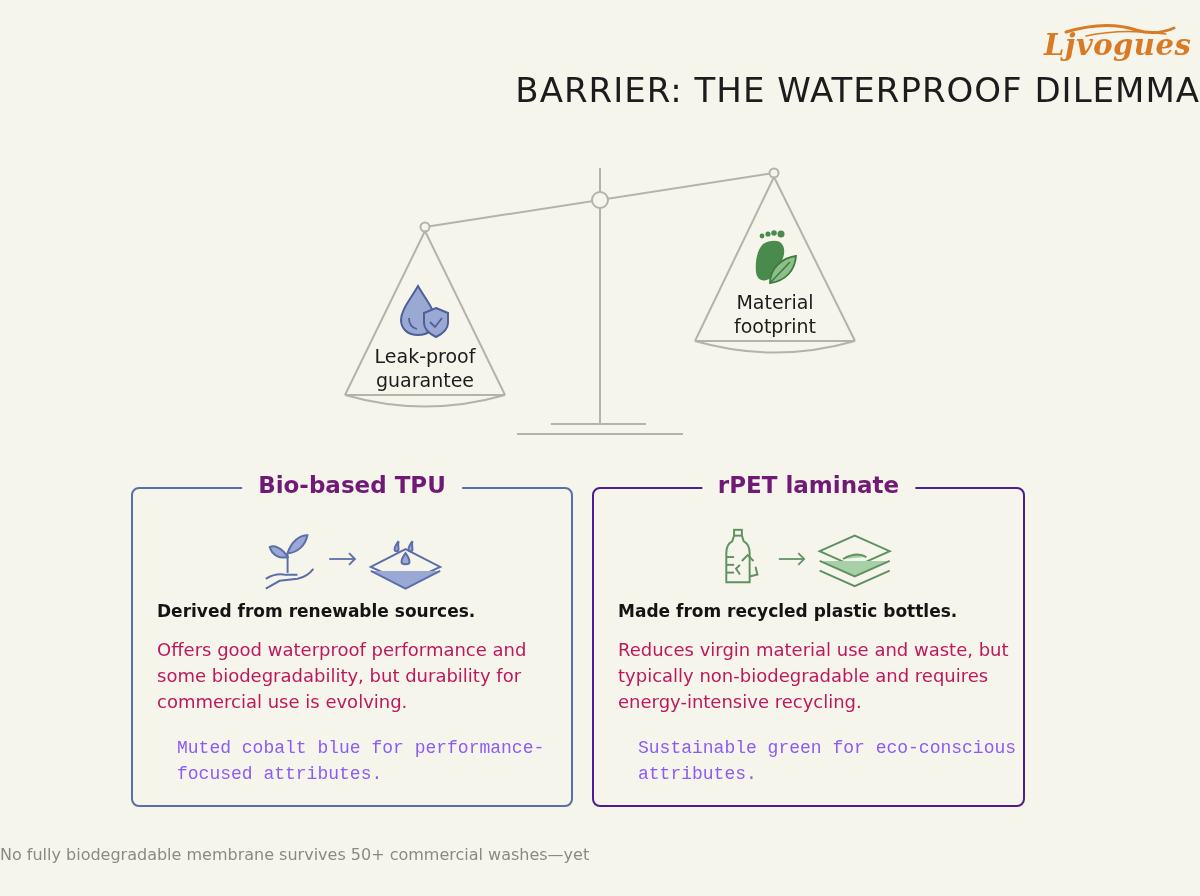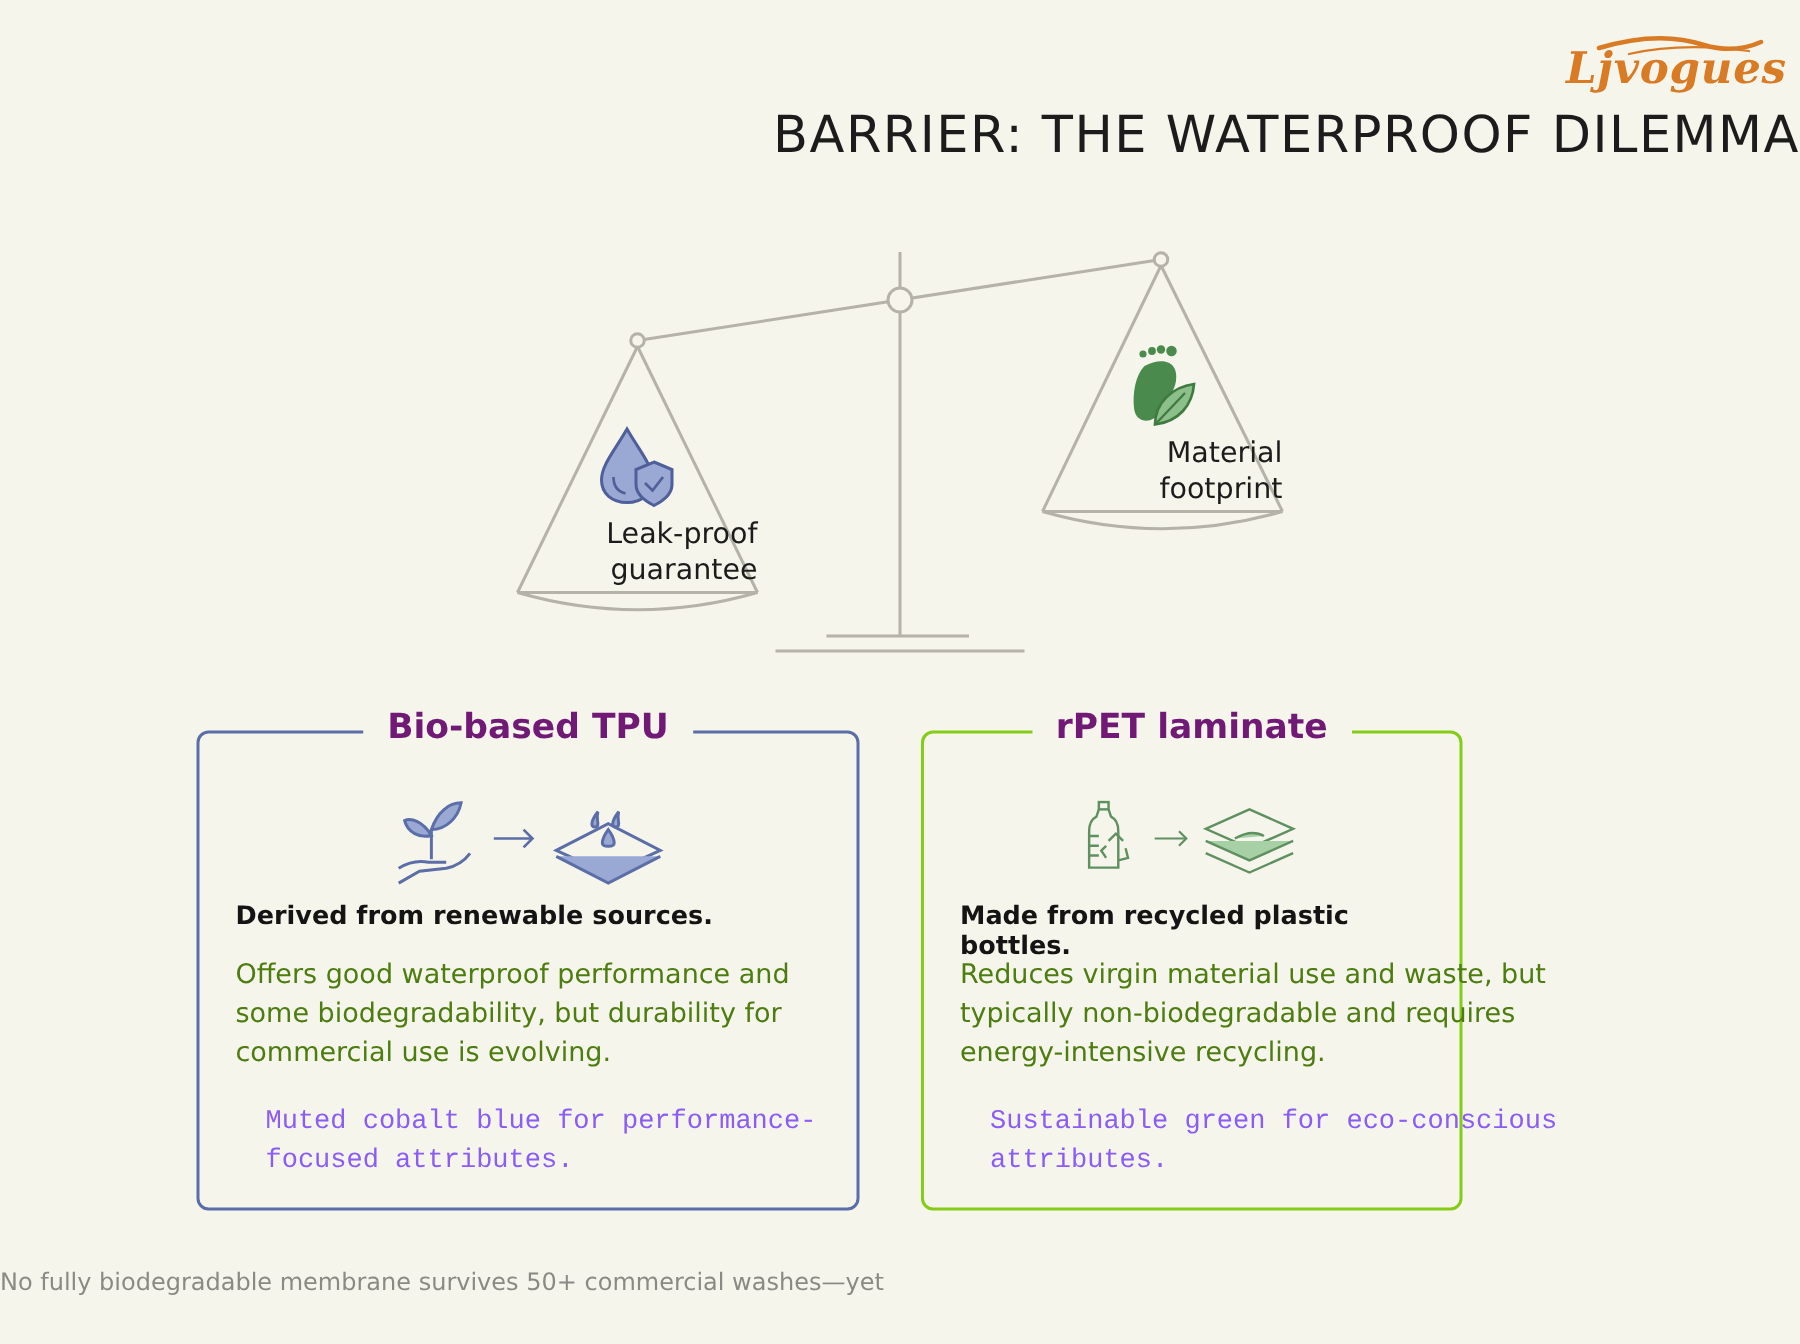--- a/index.html
+++ b/index.html
@@ -19,43 +19,43 @@
       font-size: 29px; color: #d97a24; letter-spacing: 0.5px;
     }
     .title {
       position: absolute; left: 0; width: 1200px; top: 70px;
       text-align: right; font-size: 34px; font-weight: normal;
       letter-spacing: 1px; color: #1c1c1c;
       font-family: "DejaVu Sans", sans-serif;
     }
     svg.scale { position: absolute; left: 0; top: 0; }
     .pan-label {
-      position: absolute; text-align: right; font-size: 19px; line-height: 24px;
+      position: absolute; text-align: center; font-size: 19px; line-height: 24px;
       color: #1c1c1c; font-family: "DejaVu Sans", sans-serif;
     }
     .card {
       position: absolute; top: 487px; height: 320px;
       border-radius: 8px; box-sizing: border-box;
     }
     .card.blue { left: 131px; width: 442px; border: 2px solid #5b6ea8; }
-    .card.green { left: 614px; width: 361px; border: 2px solid #84cc16; }
+    .card.green { left: 592px; width: 433px; border: 2px solid #4c1d95; }
     .card-title {
       position: absolute; top: -17px; left: 50%; transform: translateX(-50%);
       background: #f6f5ec; padding: 0 16px; white-space: nowrap;
       font-size: 23px; font-weight: bold; color: #701a75;
       font-family: "DejaVu Sans", sans-serif;
     }
     .card-icons { position: absolute; top: 38px; left: 0; width: 100%; height: 64px; }
     .card-lead {
       position: absolute; left: 24px; top: 112px; font-size: 17px; font-weight: bold;
       color: #141414; font-family: "DejaVu Sans", sans-serif;
     }
     .card-body {
       position: absolute; left: 24px; top: 148px; width: 400px;
-      font-size: 18px; line-height: 26px; color: #4d7c0f;
+      font-size: 18px; line-height: 26px; color: #be185d;
       font-family: "DejaVu Sans", sans-serif;
     }
     .card-note {
       position: absolute; left: 24px; top: 246px; width: 400px;
       font-size: 18px; line-height: 26px; color: #8b5cf6;
       font-family: Liberation Mono, monospace;
       margin-left: 20px;
     }
     .footer {
       position: absolute; left: 0; width: 1200px; top: 845px; text-align: left;

